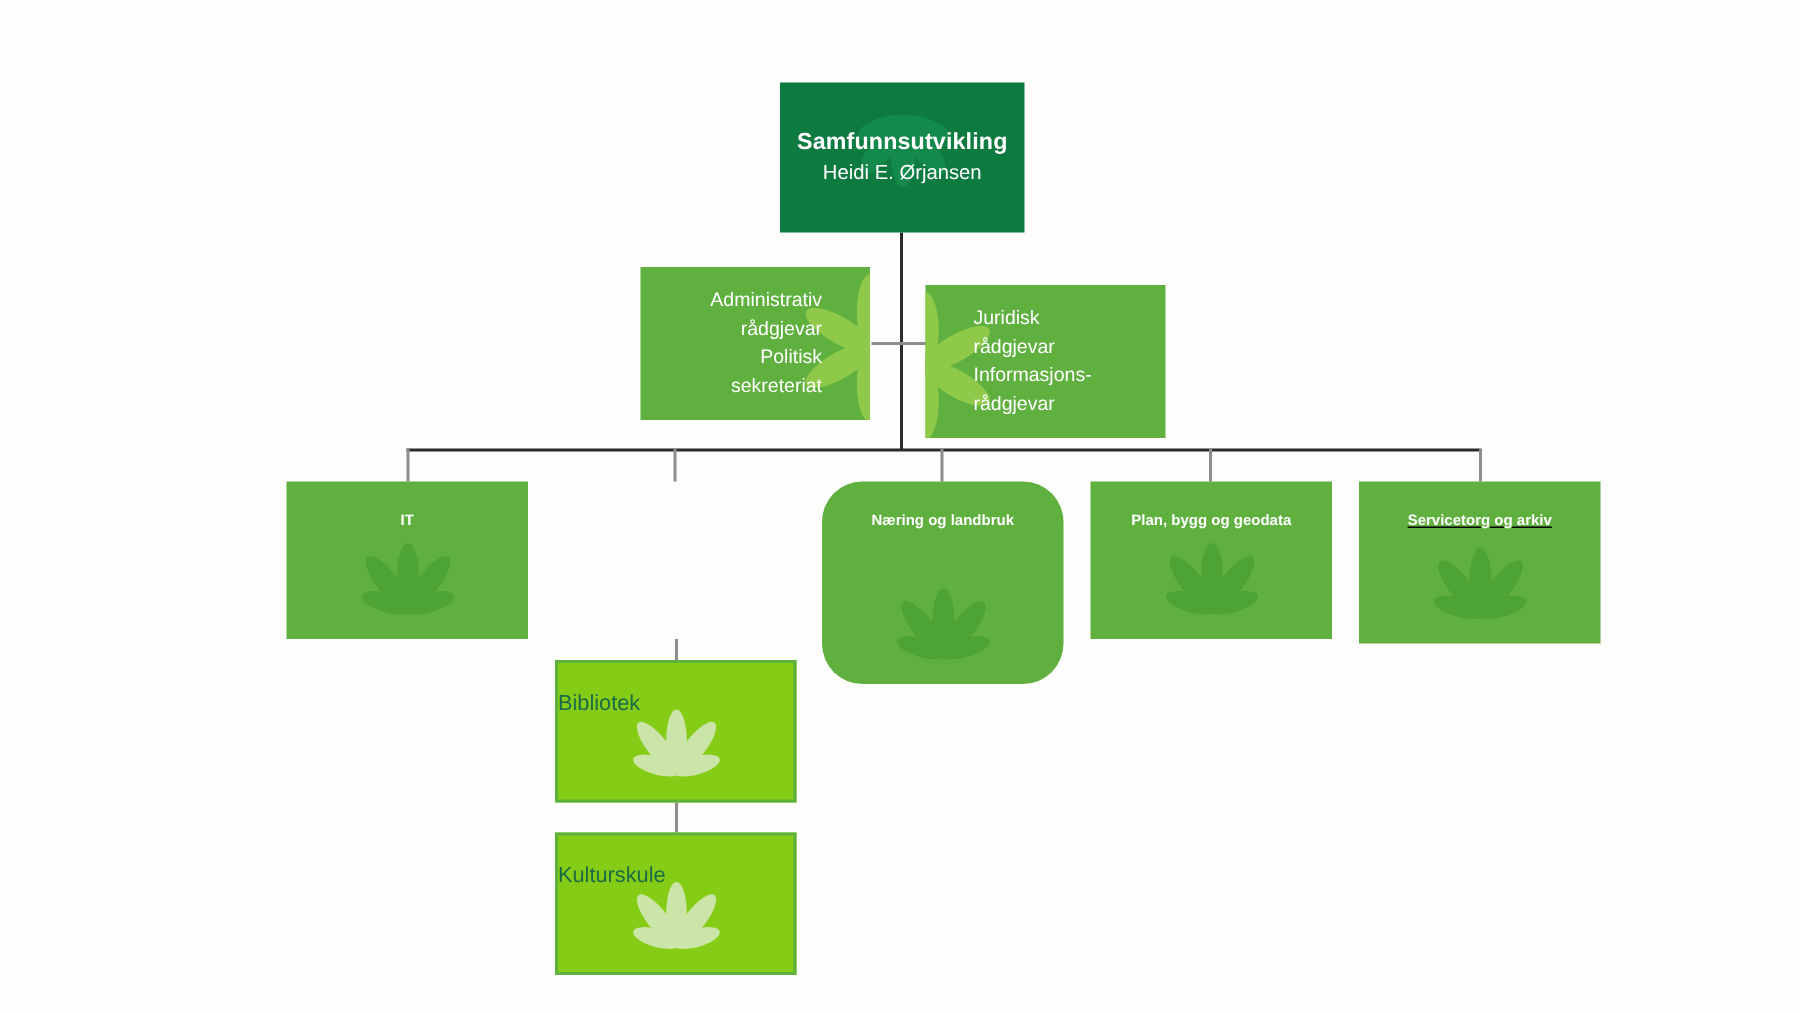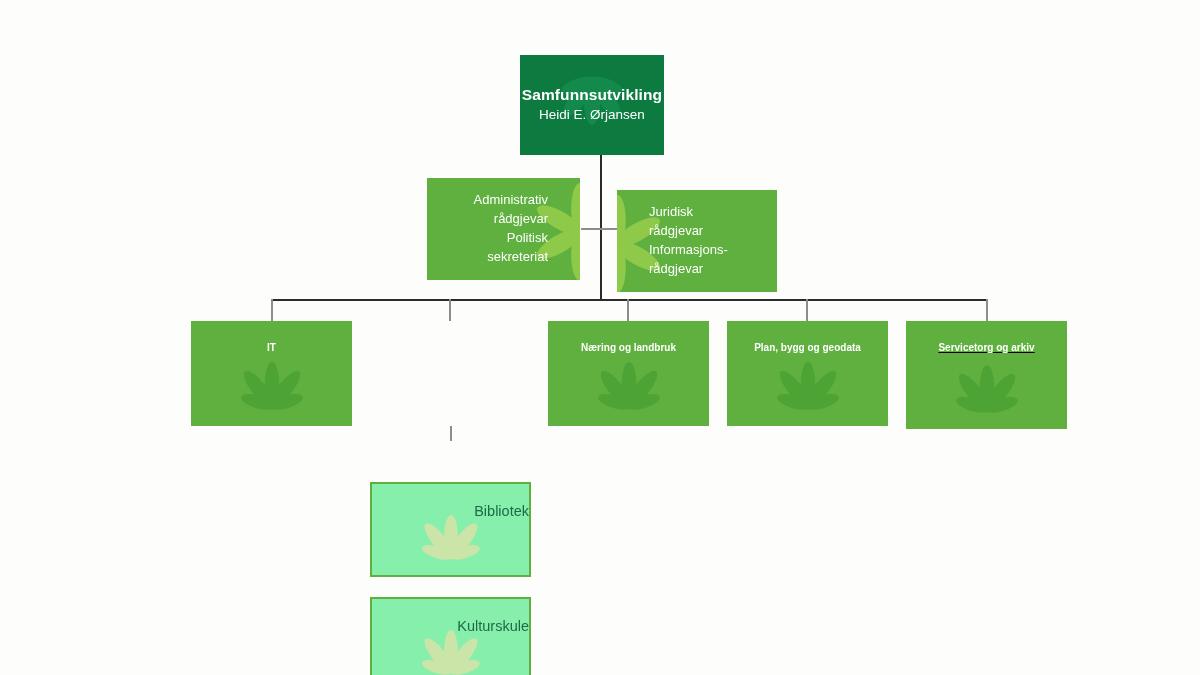--- a/index.html
+++ b/index.html
@@ -96,27 +96,26 @@
     color: #ffffff;
     font-size: 10px;
     font-weight: bold;
     text-align: center;
     line-height: 1.3;
     padding: 0 8px;
   }
 
   
   .node.unit {
-    background: #86efac;
+    background: #84cc16;
     border: 2px solid #5fb03f;
     display: flex;
     align-items: flex-start;
-    justify-content: flex-end;
+    justify-content: flex-start;
     padding-top: 18px;
-    margin-top: 42px;
   }
   .node.unit .label {
     color: #1d6b46;
     font-size: 14.5px;
     font-weight: normal;
     text-align: center;
     line-height: 1.3;
   }
 </style>
 </head>
@@ -135,21 +134,21 @@
   <div class="conn thin" style="left:271px; top:299px; width:1.5px; height:22px;"></div>
   <div class="conn thin" style="left:449px; top:299px; width:1.5px; height:22px;"></div>
   <div class="conn thin" style="left:627px; top:299px; width:1.5px; height:22px;"></div>
   <div class="conn thin" style="left:806px; top:299px; width:1.5px; height:22px;"></div>
   <div class="conn thin" style="left:986px; top:299px; width:1.5px; height:22px;"></div>
 
   <div class="conn thin" style="left:450px; top:426px; width:1.5px; height:15px;"></div>
 
   <div class="conn thin" style="left:450px; top:535px; width:1.5px; height:20px;"></div>
 
-  <div class="node root" style="left:520px; top:55px; width:144px; height:100px;">
+  <div class="node root" style="left:520px; top:55px; width:163px; height:100px;">
     <svg class="watermark" viewBox="0 0 120 70" width="120" height="70" style="left:50%; top:0; transform:translateX(-50%) rotate(180deg);">
       <g fill="#13894b">
         <ellipse cx="60" cy="22" rx="8" ry="22"></ellipse>
         <ellipse cx="60" cy="22" rx="8" ry="22" transform="rotate(38 60 44)"></ellipse>
         <ellipse cx="60" cy="22" rx="8" ry="22" transform="rotate(-38 60 44)"></ellipse>
         <ellipse cx="60" cy="30" rx="7" ry="18" transform="rotate(72 60 44)"></ellipse>
         <ellipse cx="60" cy="30" rx="7" ry="18" transform="rotate(-72 60 44)"></ellipse>
       </g>
     </svg>
     <div class="label">
@@ -199,21 +198,21 @@
         <ellipse cx="60" cy="24" rx="8" ry="24" transform="rotate(38 60 48)"></ellipse>
         <ellipse cx="60" cy="24" rx="8" ry="24" transform="rotate(-38 60 48)"></ellipse>
         <ellipse cx="60" cy="32" rx="7" ry="19" transform="rotate(74 60 48)"></ellipse>
         <ellipse cx="60" cy="32" rx="7" ry="19" transform="rotate(-74 60 48)"></ellipse>
       </g>
     </svg>
     <div class="label">IT</div>
   </div>
 
 
-  <div class="node dept" style="left:548px; top:321px; width:161px; height:105px;">
+  <div class="node dept" style="left:548px; top:321px; width:161px; height:135px;border-radius:27px;">
     <svg class="watermark" viewBox="0 0 120 70" width="112" height="64" style="left:50%; bottom:0; transform:translateX(-50%);">
       <g fill="#4ea335">
         <ellipse cx="60" cy="24" rx="8" ry="24"></ellipse>
         <ellipse cx="60" cy="24" rx="8" ry="24" transform="rotate(38 60 48)"></ellipse>
         <ellipse cx="60" cy="24" rx="8" ry="24" transform="rotate(-38 60 48)"></ellipse>
         <ellipse cx="60" cy="32" rx="7" ry="19" transform="rotate(74 60 48)"></ellipse>
         <ellipse cx="60" cy="32" rx="7" ry="19" transform="rotate(-74 60 48)"></ellipse>
       </g>
     </svg>
     <div class="label">Næring og landbruk</div>

